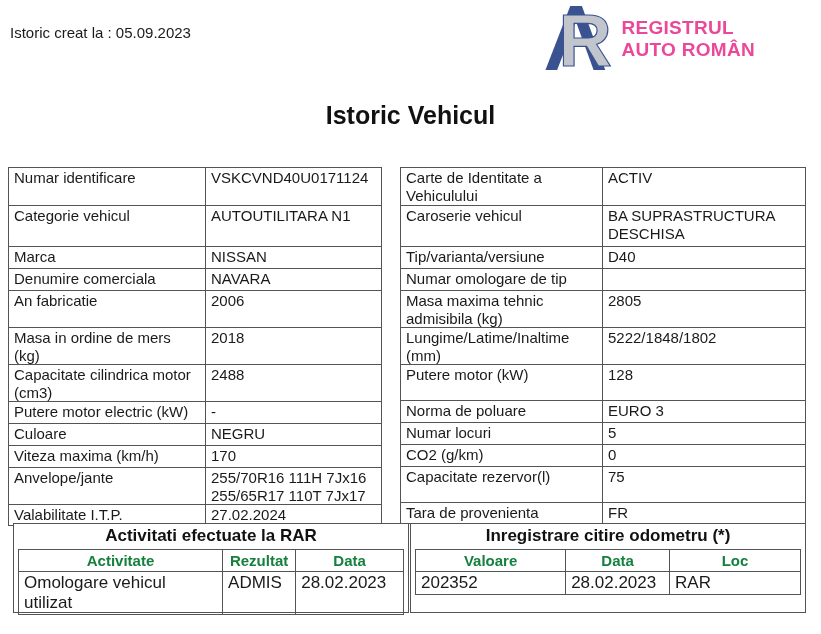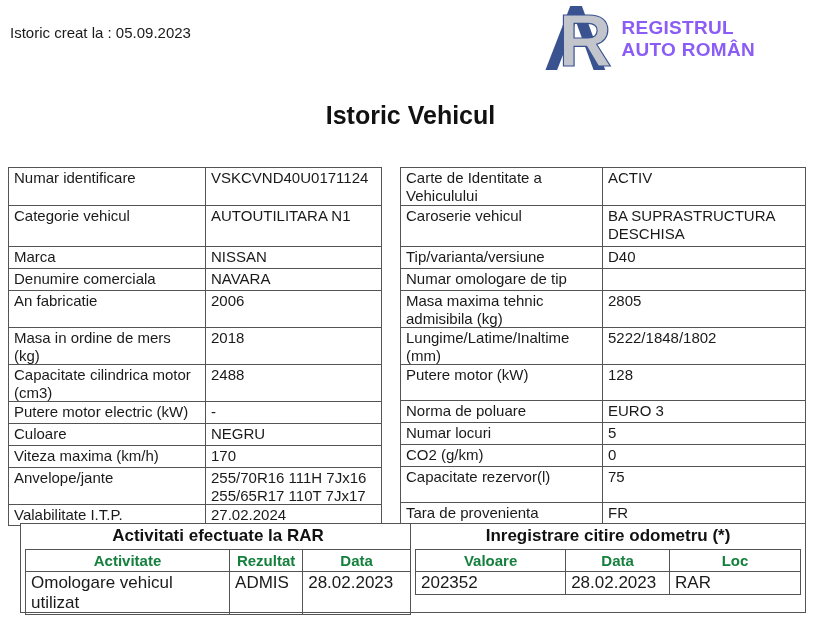--- a/index.html
+++ b/index.html
@@ -4,34 +4,34 @@
 <style>
   html,body{margin:0;padding:0;background:#ffffff;}
   body{
     width:821px;height:634px;position:relative;overflow:hidden;
     font-family:"Liberation Sans", sans-serif;color:#1a1a1a;
   }
   .created{position:absolute;left:10px;top:24px;font-size:15px;}
   
   .logo{position:absolute;right:66px;top:4px;display:flex;align-items:flex-start;gap:7px;}
   .logo-mark{width:70px;height:68px;}
-  .logo-text{color:#8b5cf6;font-weight:bold;font-size:19px;line-height:22px;padding-top:13px;letter-spacing:.3px;white-space:nowrap;}
+  .logo-text{color:#ec4899;font-weight:bold;font-size:19px;line-height:22px;padding-top:13px;letter-spacing:.3px;white-space:nowrap;}
   
   .doc-title{position:absolute;top:101px;left:0;width:100%;text-align:center;font-size:25px;font-weight:bold;color:#111;}
   
   table{border-collapse:collapse;table-layout:fixed;}
   .kv{position:absolute;top:167px;}
   .kv td{border:1.5px solid #545454;vertical-align:top;padding:1px 5px 0 5px;font-size:15px;line-height:17.5px;overflow:hidden;}
   #kv-left{left:8px;width:374px;}
   #kv-right{left:400px;width:406px;}
   #kv-left col.c-lbl{width:197px;}
   #kv-right col.c-lbl{width:202px;}
   
   .box{position:absolute;top:523px;width:396px;height:90px;border:1.5px solid #545454;box-sizing:border-box;background:#fff;}
-  #box-act{left:20px;}
+  #box-act{left:13px;}
   #box-odo{left:410px;}
   .box-title{text-align:center;font-weight:bold;font-size:17px;padding:2px 0 3px 0;color:#111;}
   .inner{margin:0 4px;width:calc(100% - 8px);border:1.5px solid #545454;}
   .inner th{border:1.5px solid #545454;font-size:15px;font-weight:bold;text-align:center;padding:2px 2px;color:#15803d;}
   .inner td{border:1.5px solid #545454;font-size:17px;vertical-align:top;padding:1px 5px;line-height:20px;}
   #box-act .inner col:nth-child(1){width:53%;}
   #box-act .inner col:nth-child(2){width:19%;}
   #box-act .inner col:nth-child(3){width:28%;}
   #box-odo .inner col:nth-child(1){width:39%;}
   #box-odo .inner col:nth-child(2){width:27%;}

